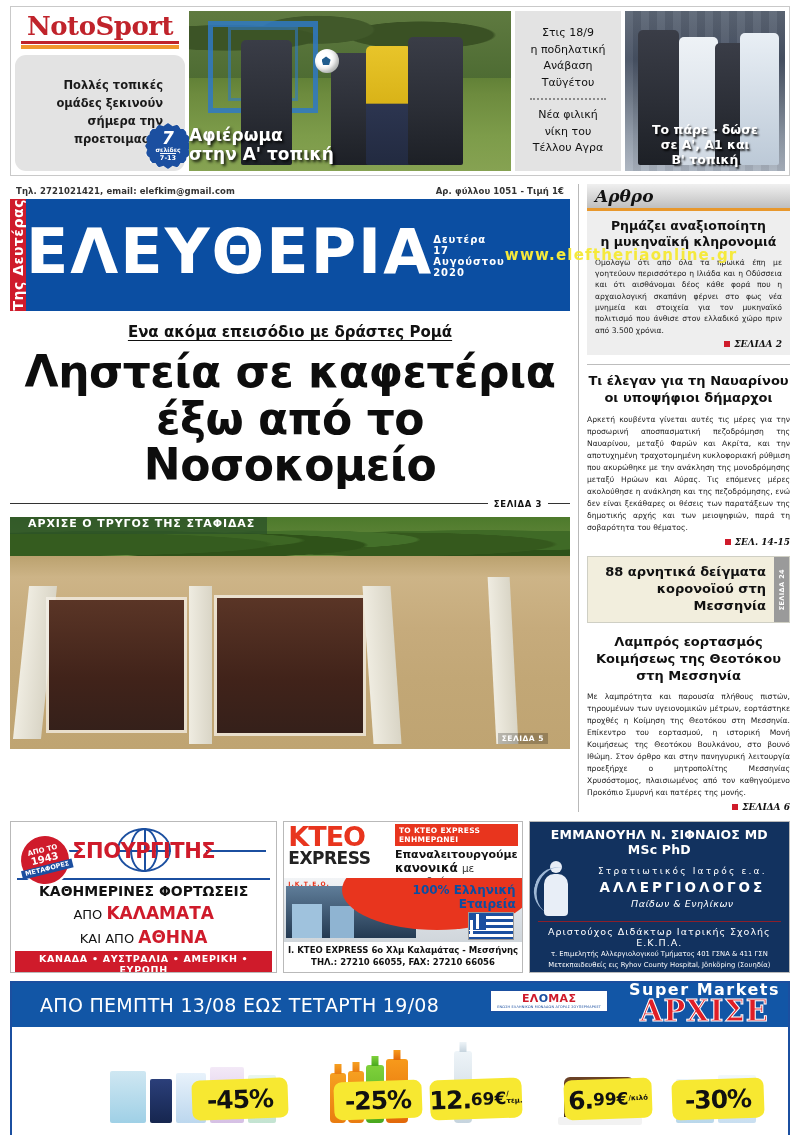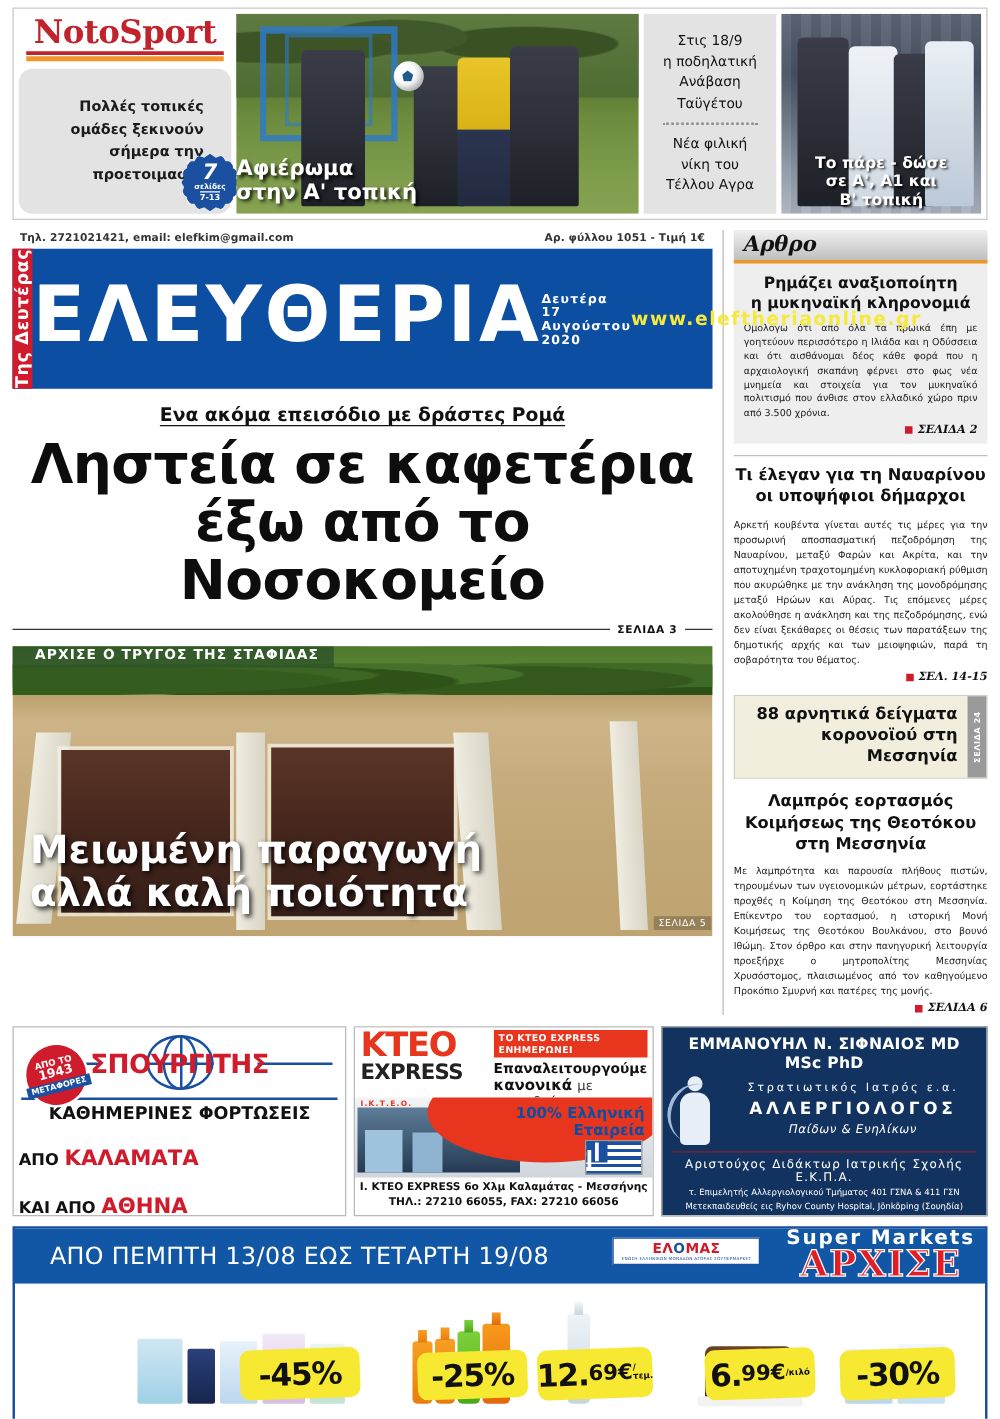--- a/index.html
+++ b/index.html
@@ -151,21 +151,21 @@
   .white-strip { position:absolute; background:linear-gradient(90deg,#efece1,#d9d5c6); }
   .photo-kicker {
     position:absolute; left:0; top:0; background:rgba(44,82,40,.78); color:#fff;
     font-size:11px; font-weight:bold; letter-spacing:.9px; padding:0 12px 4px 18px;
   }
   .photo-headline {
     position:absolute; left:14px; bottom:16px; color:#fff; font-weight:bold;
     font-size:31px; line-height:1.12; text-shadow:2px 2px 4px rgba(0,0,0,.8);
   }
   .photo-pageref {
-    position:absolute; right:1px; bottom:5px; color:#fff; font-size:7.5px; font-weight:normal;
+    position:absolute; right:22px; bottom:5px; color:#fff; font-size:7.5px; font-weight:bold;
     background:rgba(0,0,0,.22); padding:1px 4px; letter-spacing:.5px;
   }
 
   
   .arthro-head {
     background:linear-gradient(180deg,#f0f0f0,#bfbfbf);
     border-bottom:3px solid #e8982d;
     padding:2px 8px;
   }
   .arthro-head span { font-family:"DejaVu Serif","Liberation Serif",serif; font-style:italic; font-weight:bold; font-size:17px; color:#111; }
@@ -205,21 +205,21 @@
     position:absolute; left:6px; top:10px; width:48px; height:48px; border-radius:50%;
     background:#cf1b2b; color:#fff; transform:rotate(-14deg);
     display:flex; flex-direction:column; align-items:center; justify-content:center; z-index:3;
     box-shadow:0 0 0 2px #fff;
   }
   .sp-badge .b1{font-size:7px;font-weight:bold;line-height:1;}
   .sp-badge .b2{font-size:10px;font-weight:bold;line-height:1.05;}
   .sp-badge .b3{font-size:6.5px;font-weight:bold;line-height:1;background:#1b4fa0;padding:1px 3px;margin-top:1px;}
   .sp-rule{height:2px;background:#1b4fa0;margin:2px 2px;}
   .sp-l1{text-align:center;font-size:14px;font-weight:bold;color:#111;margin-top:3px;}
-  .sp-l2{font-size:13px;font-weight:bold;color:#111;margin-top:18px;}
+  .sp-l2{text-align:center;font-size:13px;font-weight:normal;color:#111;margin-top:4px;}
   .sp-l2 b{color:#cf1b2b;font-size:17px;}
   .sp-countries{background:#cf1b2b;color:#fff;text-align:center;font-size:9.5px;font-weight:bold;letter-spacing:.7px;padding:2px 0;margin-top:4px;}
 
   .ad-kteo { width:240px; height:152px; background:#fff; position:relative; }
   .kteo-top { display:flex; height:56px; }
   .kteo-logo { width:118px; position:relative; background:#fff; padding-left:4px; }
   .kteo-logo .k1{font-size:27px;font-weight:bold;color:#e8351e;line-height:.95;letter-spacing:-1px;padding-top:2px;}
   .kteo-logo .k2{font-size:17px;font-weight:bold;color:#222;line-height:1;letter-spacing:-.5px;}
   .kteo-right { flex:1; padding:2px 4px 0 0; }
   .kteo-banner{background:#e8351e;color:#fff;font-size:7.5px;font-weight:bold;letter-spacing:.3px;padding:2px 4px;}
@@ -383,24 +383,20 @@
       <div class="main-photo">
         <div class="vineyard"></div>
         <div class="vin-trees"></div>
         <div class="white-strip" style="left:2%;top:30%;width:5%;height:66%;transform:skewX(-6deg);"></div>
         <div class="raisin-bed" style="left:7%;top:36%;width:24%;height:56%;"></div>
         <div class="white-strip" style="left:32%;top:30%;width:4%;height:68%;"></div>
         <div class="raisin-bed" style="left:37%;top:35%;width:26%;height:58%;"></div>
         <div class="white-strip" style="left:64%;top:30%;width:5%;height:68%;transform:skewX(4deg);"></div>
         <div class="white-strip" style="left:86%;top:26%;width:4%;height:72%;transform:skewX(3deg);"></div>
         <div class="photo-kicker">ΑΡΧΙΣΕ Ο ΤΡΥΓΟΣ ΤΗΣ ΣΤΑΦΙΔΑΣ</div>
-        <div class="photo-headline">
-          <div>Μειωμένη παραγωγή</div>
-          <div>αλλά καλή ποιότητα</div>
-        </div>
         <div class="photo-pageref">ΣΕΛΙΔΑ 5</div>
       </div>
     </div>
 
     <div class="col-right">
 
       <div class="arthro-head">
         <span>Αρθρο</span>
       </div>
 

